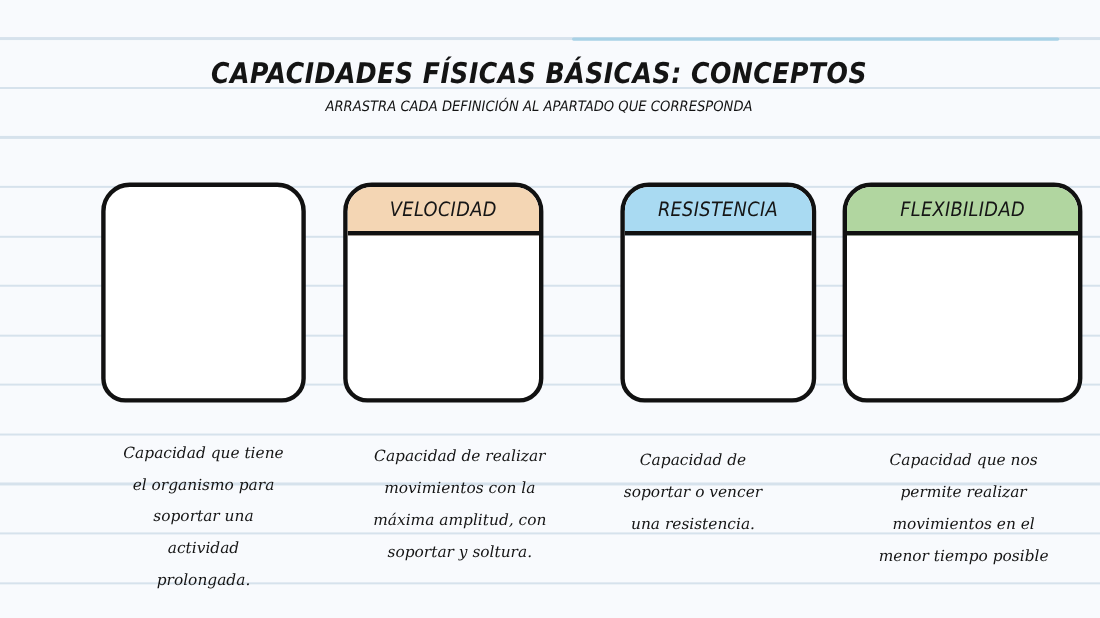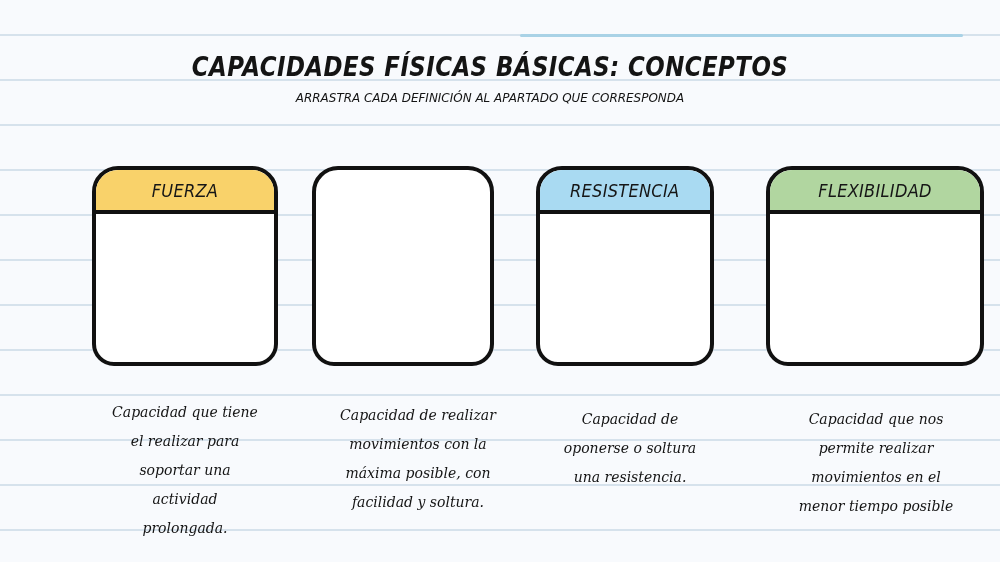--- a/index.html
+++ b/index.html
@@ -46,40 +46,40 @@
 </style>
 </head>
 <body>
 
 <div class="top-accent"></div>
 
 <div class="title">CAPACIDADES FÍSICAS BÁSICAS: CONCEPTOS</div>
 <div class="subtitle">ARRASTRA CADA DEFINICIÓN AL APARTADO QUE CORRESPONDA</div>
 
 <div class="card" style="left:92px; width:186px;">
-  <div class="card-header" style="background:#f9d26a;">
-    <span>FUERZA</span>
+  <div class="drop-zone"></div>
+</div>
+
+<div class="card" style="left:312px; width:182px;">
+  <div class="card-header" style="background:#f4d6b4;">
+    <span>VELOCIDAD</span>
   </div>
   <div class="drop-zone"></div>
 </div>
 
-<div class="card" style="left:312px; width:182px;">
-  <div class="drop-zone"></div>
-</div>
-
-<div class="card" style="left:536px; width:178px;">
+<div class="card" style="left:564px; width:178px;">
   <div class="card-header" style="background:#a9daf2;">
     <span>RESISTENCIA</span>
   </div>
   <div class="drop-zone"></div>
 </div>
 
 <div class="card" style="left:766px; width:218px;">
   <div class="card-header" style="background:#b1d6a0;">
     <span>FLEXIBILIDAD</span>
   </div>
   <div class="drop-zone"></div>
 </div>
 
-<div class="definition" style="left:110px; top:398px; width:150px;">Capacidad que tiene el realizar para soportar una actividad prolongada.</div>
-<div class="definition" style="left:338px; top:401px; width:160px;">Capacidad de realizar movimientos con la máxima posible, con facilidad y soltura.</div>
-<div class="definition" style="left:560px; top:405px; width:140px;">Capacidad de oponerse o soltura una resistencia.</div>
+<div class="definition" style="left:110px; top:398px; width:150px;">Capacidad que tiene el organismo para soportar una actividad prolongada.</div>
+<div class="definition" style="left:338px; top:401px; width:160px;">Capacidad de realizar movimientos con la máxima amplitud, con soportar y soltura.</div>
+<div class="definition" style="left:560px; top:405px; width:140px;">Capacidad de soportar o vencer una resistencia.</div>
 <div class="definition" style="left:796px; top:405px; width:160px;">Capacidad que nos permite realizar movimientos en el menor tiempo posible</div>
 
 </body></html>

